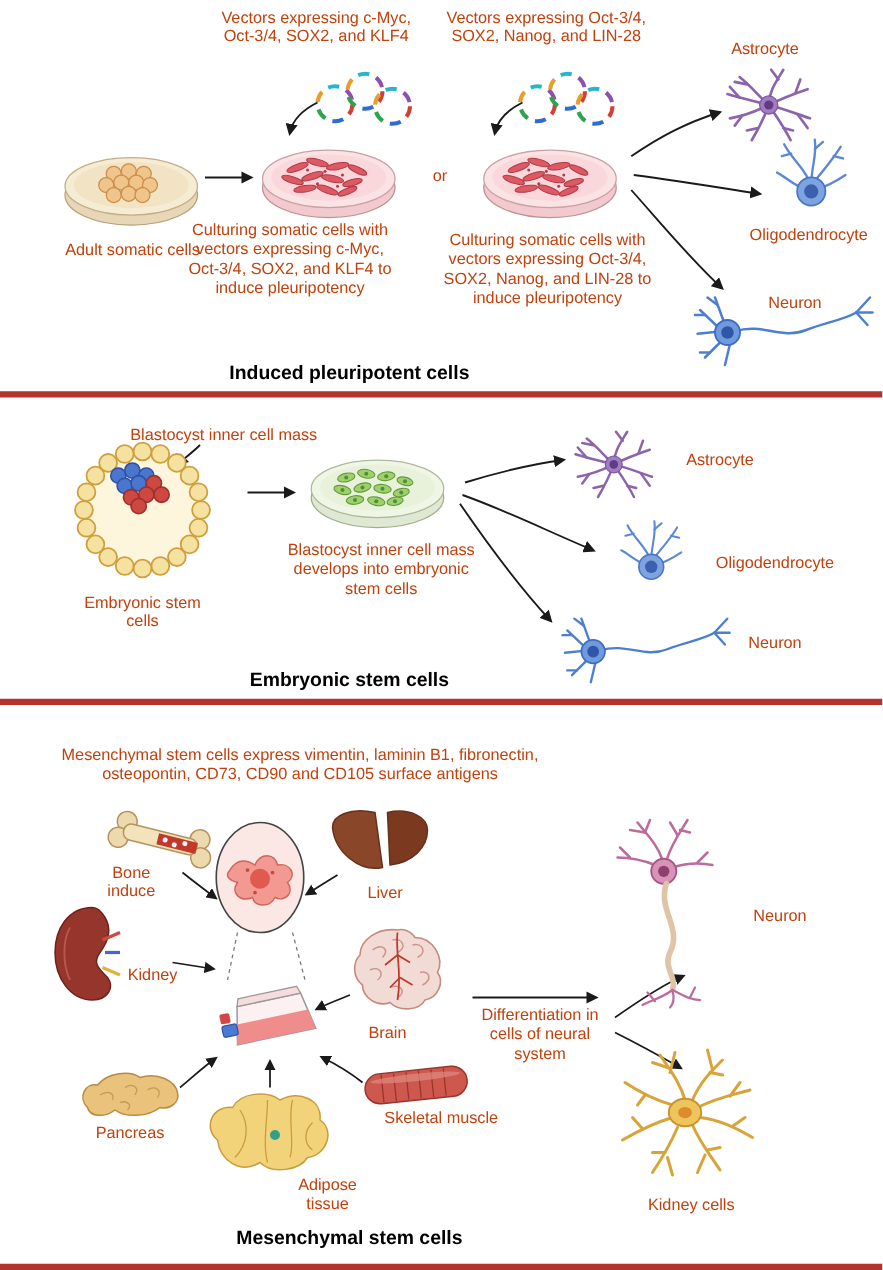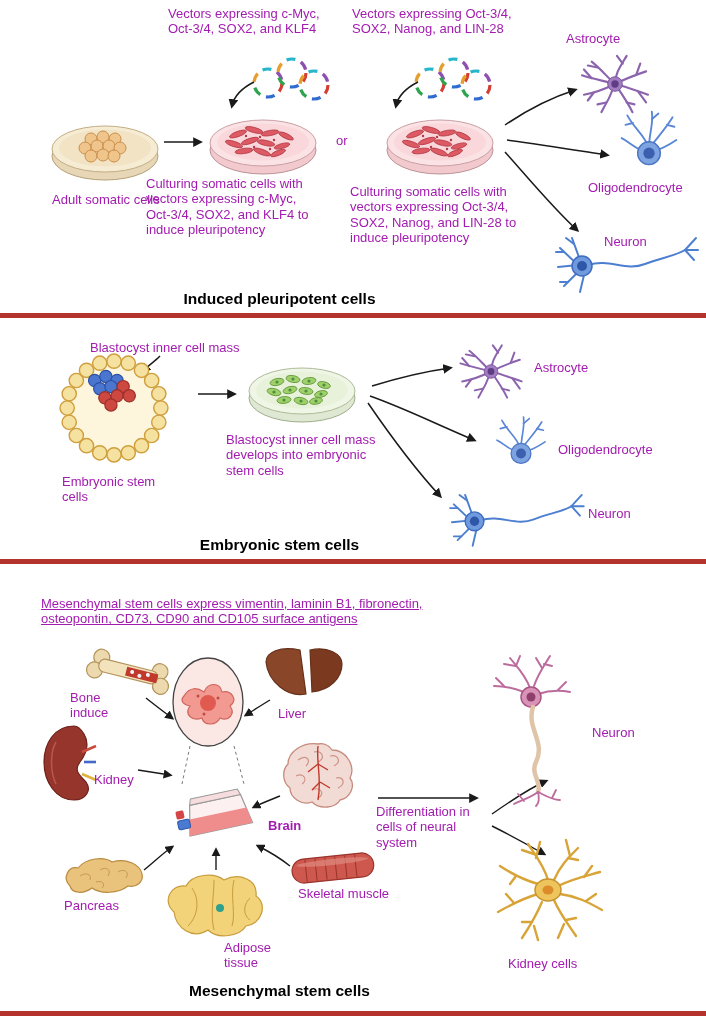--- a/index.html
+++ b/index.html
@@ -2,21 +2,21 @@
 <html><head>
 <meta charset="utf-8">
 <style>
   * { margin:0; padding:0; box-sizing:border-box; }
   html,body { background:#fff; }
   body {
     width:706px; height:1016px; position:relative; overflow:hidden;
     font-family:"Liberation Sans", sans-serif; color:#141414;
   }
   .abs { position:absolute; }
-  .label { position:absolute; font-size:13px; line-height:1.18; text-align:left; color:#a21caf; z-index:5; }
+  .label { position:absolute; font-size:13px; line-height:1.18; text-align:center; color:#c2410c; z-index:5; }
   .title { position:absolute; left:0; width:559px; text-align:center; font-weight:bold; font-size:15.5px; color:#000; z-index:5; }
   .divider { position:absolute; left:0; width:706px; height:5px; background:#b5332d; }
   svg.abs { overflow:visible; display:block; z-index:2; }
 </style>
 </head>
 <body>
 
 <svg width="0" height="0" style="position:absolute" aria-hidden="true">
 <defs>
   <marker id="arr" viewBox="0 0 10 10" refX="7" refY="5" markerWidth="6.5" markerHeight="6.5" orient="auto">
@@ -294,21 +294,21 @@
   </svg>
 <div class="label" style="left:558px; top:442px; width:124px;">Oligodendrocyte</div>
 <svg class="abs" style="left:444px; top:478px;" width="142" height="80" viewBox="0 0 150 85">
     <use href="#neuron-blue"></use>
   </svg>
 <div class="label" style="left:588px; top:506px; width:64px;">Neuron</div>
 
 <div class="title" style="top:536px;">Embryonic stem cells</div>
 <div class="divider" style="top:559px;"></div>
 
-<div class="label" style="left:41px; top:596px; width:424px;text-decoration:underline;">Mesenchymal stem cells express vimentin, laminin B1, fibronectin,  osteopontin, CD73, CD90 and CD105 surface antigens</div>
+<div class="label" style="left:28px; top:596px; width:424px;">Mesenchymal stem cells express vimentin, laminin B1, fibronectin,  osteopontin, CD73, CD90 and CD105 surface antigens</div>
 
 <svg class="abs" style="left:82px; top:648px;" width="92" height="48" viewBox="0 0 92 48">
   <g transform="rotate(14 46 24)">
     <circle cx="17" cy="16" r="8" fill="#ecd9ae" stroke="#b4945c" stroke-width="1.2"></circle>
     <circle cx="13" cy="30" r="8" fill="#ecd9ae" stroke="#b4945c" stroke-width="1.2"></circle>
     <circle cx="77" cy="16" r="8" fill="#ecd9ae" stroke="#b4945c" stroke-width="1.2"></circle>
     <circle cx="81" cy="30" r="8" fill="#ecd9ae" stroke="#b4945c" stroke-width="1.2"></circle>
     <rect x="16" y="17" width="60" height="13" rx="6" fill="#f2e3bd" stroke="#b4945c" stroke-width="1.2"></rect>
     <path d="M44,19 L76,19 L76,28 L44,28 Z" fill="#c0392b"></path>
     <circle cx="50" cy="23" r="2" fill="#eef2f8"></circle>
@@ -376,21 +376,21 @@
       <path d="M52,18 C60,16 64,24 56,28"></path>
     <path d="M18,38 C26,34 30,42 24,46"></path>
       <path d="M58,40 C66,38 68,46 60,50"></path>
       <path d="M34,52 C42,48 48,56 40,60"></path>
   </g>
   <g fill="none" stroke="#c0392b" stroke-width="1.4">
     <path d="M40,8 C38,24 44,40 40,62"></path>
     <path d="M40,26 L30,34 M40,26 L50,32 M42,44 L34,52 M42,44 L52,50"></path>
   </g>
 </svg>
-<div class="label" style="left:268px; top:818px; width:60px;font-weight:bold;">Brain</div>
+<div class="label" style="left:280px; top:818px; width:60px;">Brain</div>
 <svg class="abs" style="left:248px; top:792px;" width="36" height="20" viewBox="0 0 36 20">
   <path d="M32,4 C22,8 14,11 6,15" fill="none" stroke="#1a1a1a" stroke-width="1.4" marker-end="url(#arr)"></path>
 </svg>
 
 <svg class="abs" style="left:60px; top:852px;" width="88" height="52" viewBox="0 0 88 52">
   <path d="M10,34 C2,26 8,14 18,16 C26,6 44,4 52,10 C66,6 80,12 82,22 C84,30 76,36 68,34 C58,42 40,42 32,36 C24,42 12,42 10,34 Z" fill="#e9c27c" stroke="#b98a3e" stroke-width="1.2"></path>
   <g fill="none" stroke="#c79a4e" stroke-width="1">
     <path d="M20,24 C26,20 32,22 30,28"></path>
       <path d="M40,18 C46,14 52,18 48,24"></path>
     <path d="M58,20 C64,16 70,20 66,26"></path>

